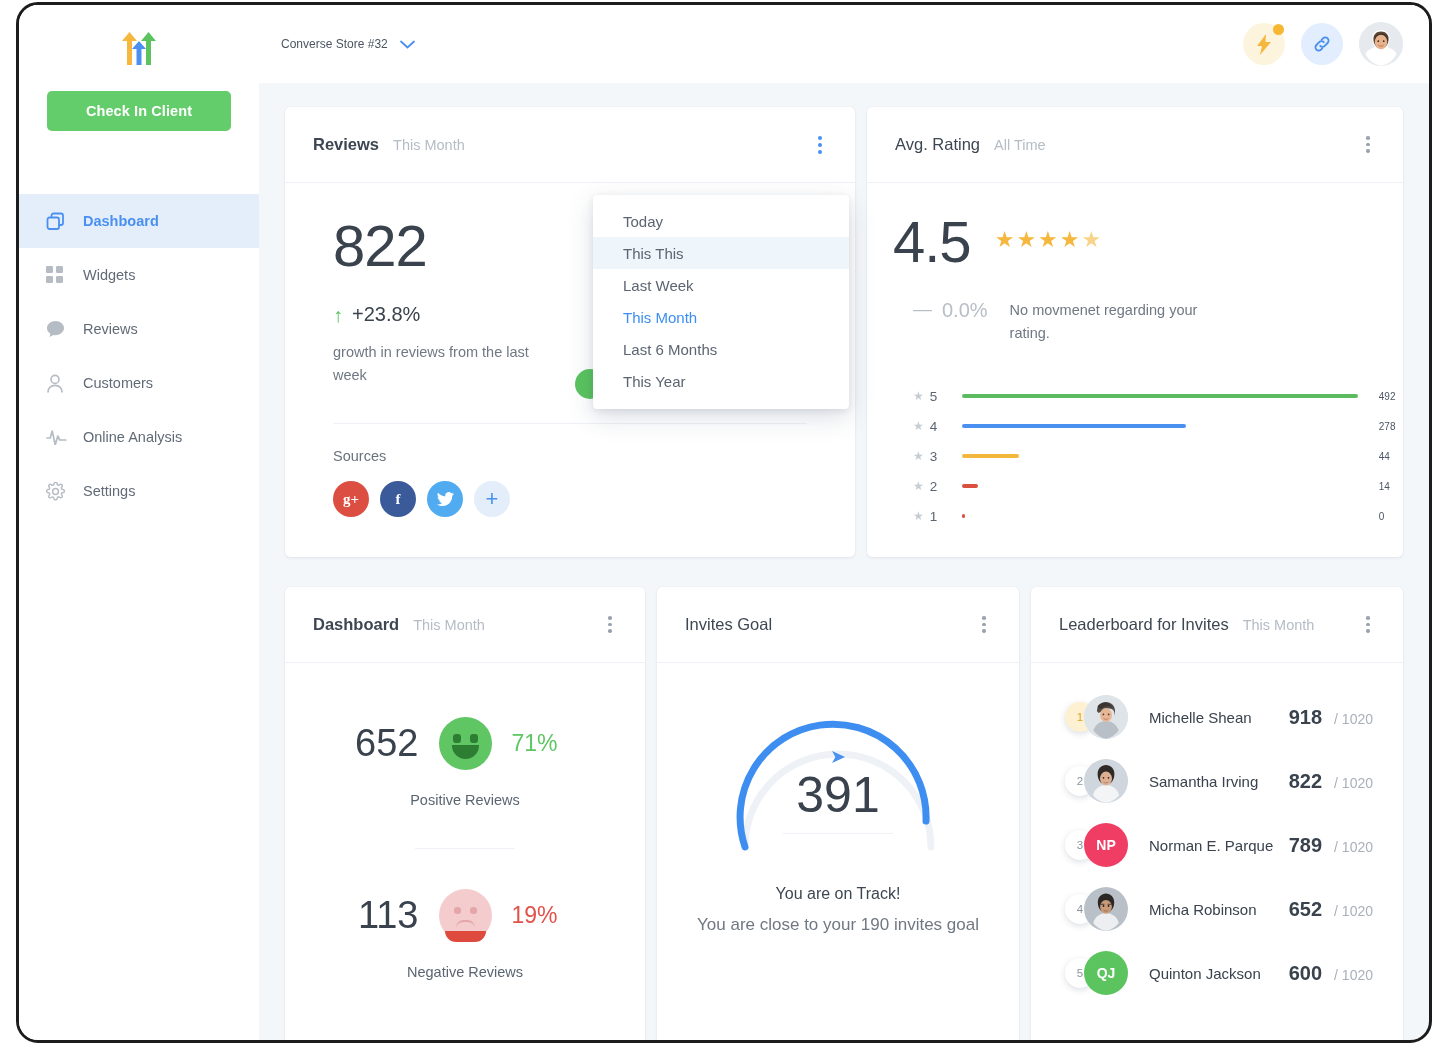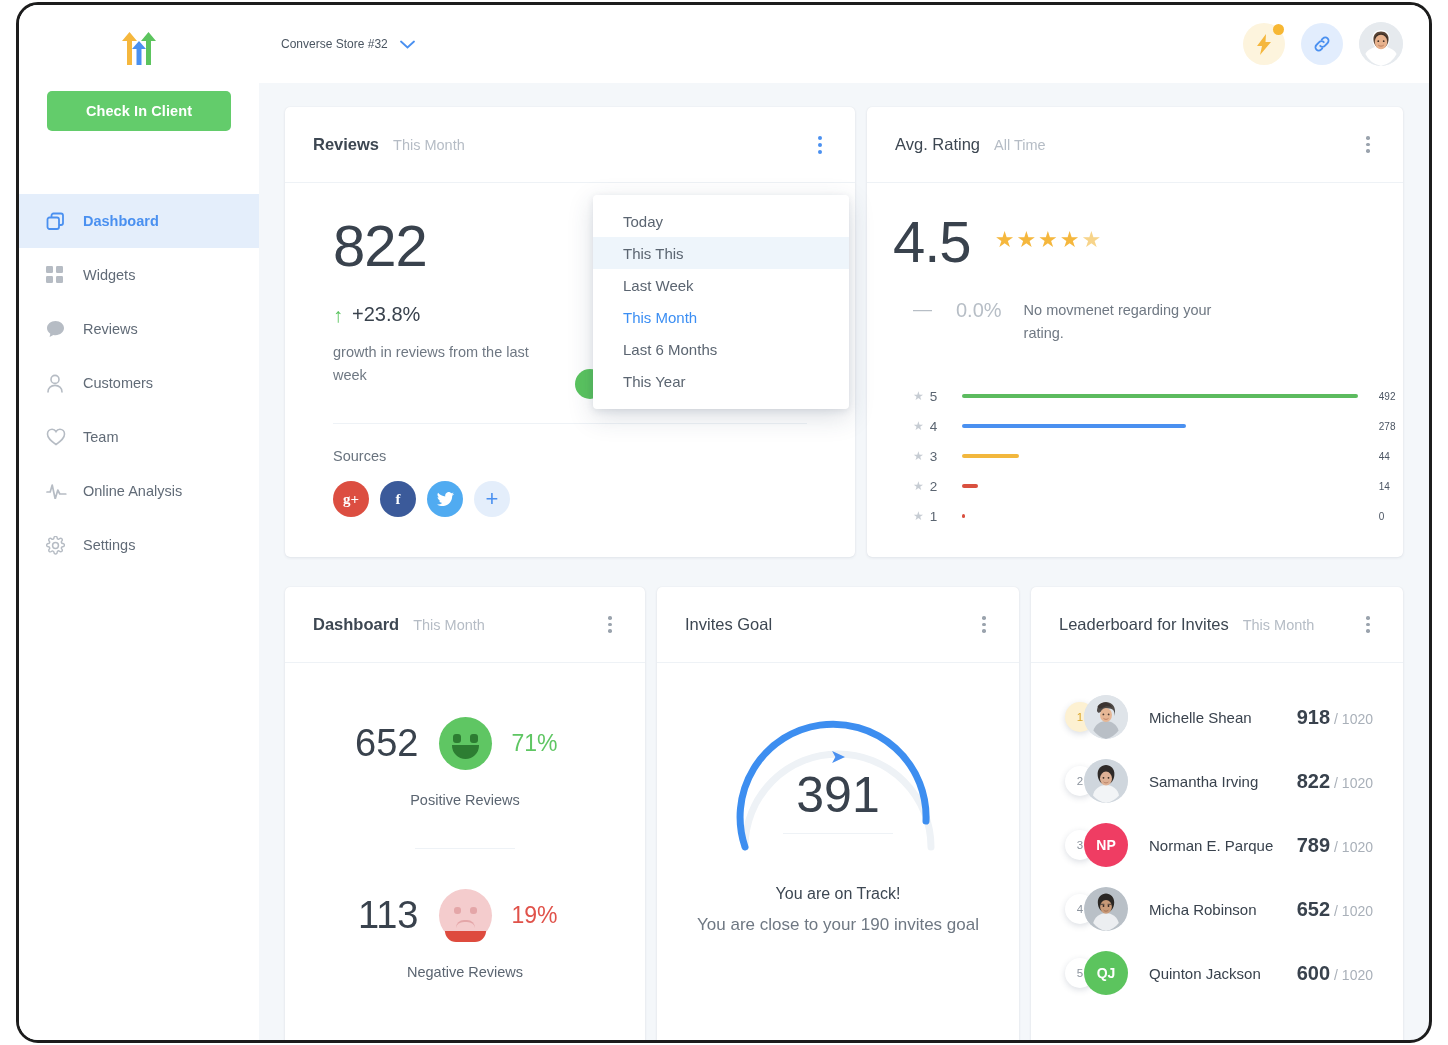--- a/index.html
+++ b/index.html
@@ -186,21 +186,21 @@
   
   .card-rating { flex: 1; height: 450px; }
   .rate-body { flex: 1; padding: 30px 0 0 0; }
   .rate-top { display: flex; align-items: flex-start; padding-left: 26px; text-align: center; }
   .rate-num { font-size: 58px; color: #39424d; font-weight: 300; line-height: 1; letter-spacing: -1px; }
   .stars { margin-left: 24px; margin-top: 16px; display: flex; gap: 2px; }
   .star { font-size: 22px; color: #f5b73d; line-height: 1; }
   .star.half { position: relative; color: #f7d48a; }
   .rate-delta { display: flex; align-items: flex-start; margin-top: 28px; padding-left: 46px; }
   .dash-mark { color: #b7bec6; font-size: 19px; line-height: 1.1; }
-  .pct-zero { margin-left: 24px; font-size: 20px; color: #b7bec6; }
+  .pct-zero { margin-left: 10px; font-size: 20px; color: #b7bec6; }
   .no-move { margin-left: 22px; font-size: 14.5px; color: #6f7883; line-height: 1.6; max-width: 230px; }
 
   .bars { margin-top: 36px; padding: 0 0 0 46px; }
   .bar-row { height: 30px; display: flex; align-items: center; }
   .bar-star { color: #c6ccd3; font-size: 12px; }
   .bar-lv { width: 16px; margin-left: 6px; font-size: 13.5px; color: #5b6571; }
   .bar-track { width: 404px; height: 4px; margin-left: 16px; display: flex; align-items: center; }
   .bar-fill { height: 4px; border-radius: 2px; }
   .bar-val { margin-left: 13px; font-size: 10px; color: #4b5563; white-space: nowrap; }
 
@@ -270,21 +270,21 @@
     overflow: hidden; z-index: 2;
     display: flex; align-items: center; justify-content: center;
     background: #dde2e8;
     font-size: 14px; font-weight: bold; color: #fff;
   }
   .lb-av.init-pink { background: #ef3d63; }
   .lb-av.init-green { background: #5cc45e; }
   .lb-name { margin-left: 12px; font-size: 15px; color: #39424d; }
   .lb-score { margin-left: auto; white-space: nowrap; }
   .lb-score b { font-size: 20px; color: #39424d; font-weight: bold; }
-  .lb-score span { font-size: 14px; color: #a9b0b9; margin-left: 4px; }
+  .lb-score span { font-size: 14px; color: #a9b0b9; margin-left: 12px; }
 </style>
 </head>
 <body>
 
 <div class="frame">
 
   <aside class="sidebar">
 
     <div class="logo-wrap">
       <svg class="logo" width="46" height="38" viewBox="0 0 46 38">
@@ -334,28 +334,20 @@
       <div class="nav-item">
         <span class="ico">
           <svg width="18" height="19" viewBox="0 0 18 19">
               <circle cx="9" cy="5.4" r="4" fill="none" stroke="currentColor" stroke-width="1.6"></circle>
               <path d="M2 18c0-4 3.1-6.6 7-6.6S16 14 16 18" fill="none" stroke="currentColor" stroke-width="1.6" stroke-linecap="round"></path>
             </svg>
         </span>
         <span class="nav-label">Customers</span>
       </div>
 
-      <div class="nav-item">
-        <span class="ico">
-          <svg width="20" height="18" viewBox="0 0 20 18">
-              <path d="M10 16.5S1.5 11.2 1.5 6.1C1.5 3.3 3.6 1.3 6.1 1.3c1.6 0 3.1.9 3.9 2.3.8-1.4 2.3-2.3 3.9-2.3 2.5 0 4.6 2 4.6 4.8 0 5.1-8.5 10.4-8.5 10.4z" fill="none" stroke="currentColor" stroke-width="1.6"></path>
-            </svg>
-        </span>
-        <span class="nav-label">Team</span>
-      </div>
 
       <div class="nav-item">
         <span class="ico">
           <svg width="21" height="16" viewBox="0 0 21 16">
               <path d="M1 9h3.2l2-7 3 14 2.6-9 2 4h6" fill="none" stroke="currentColor" stroke-width="1.7" stroke-linecap="round" stroke-linejoin="round"></path>
             </svg>
         </span>
         <span class="nav-label">Online Analysis</span>
       </div>
 

